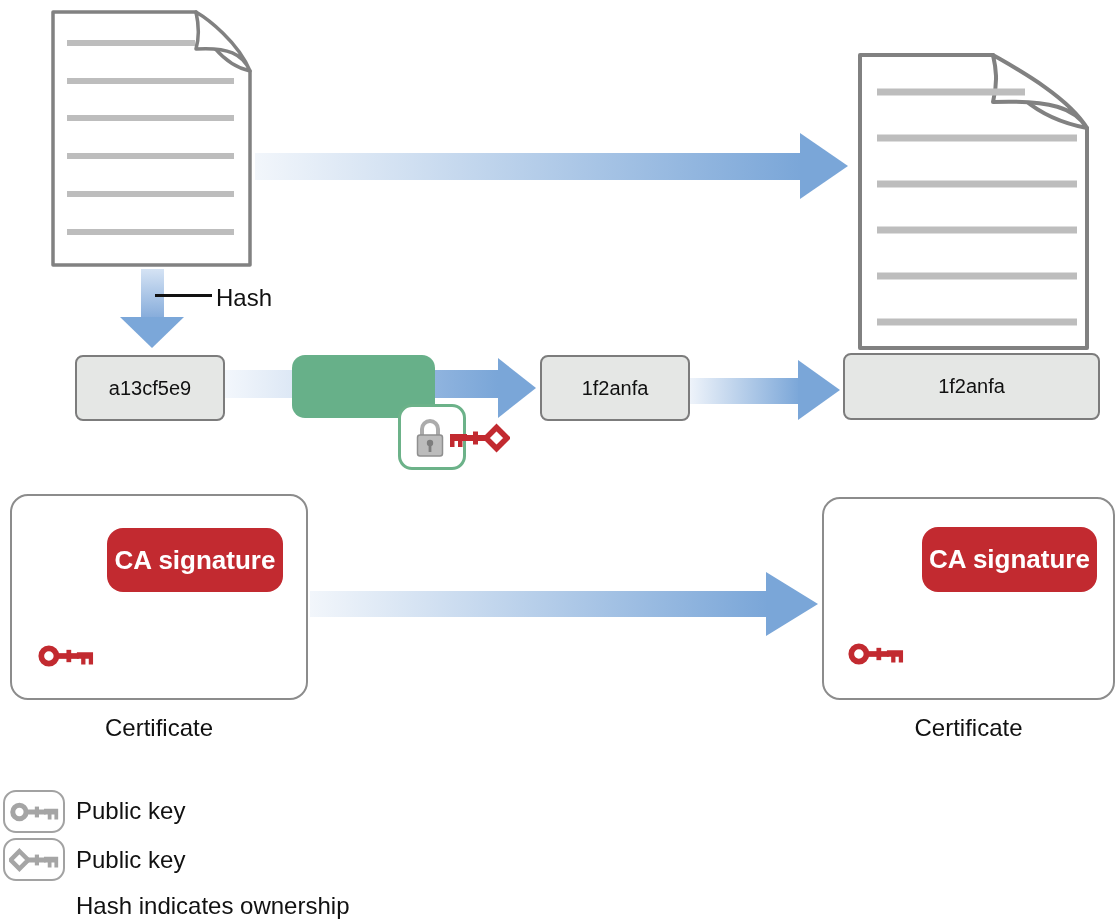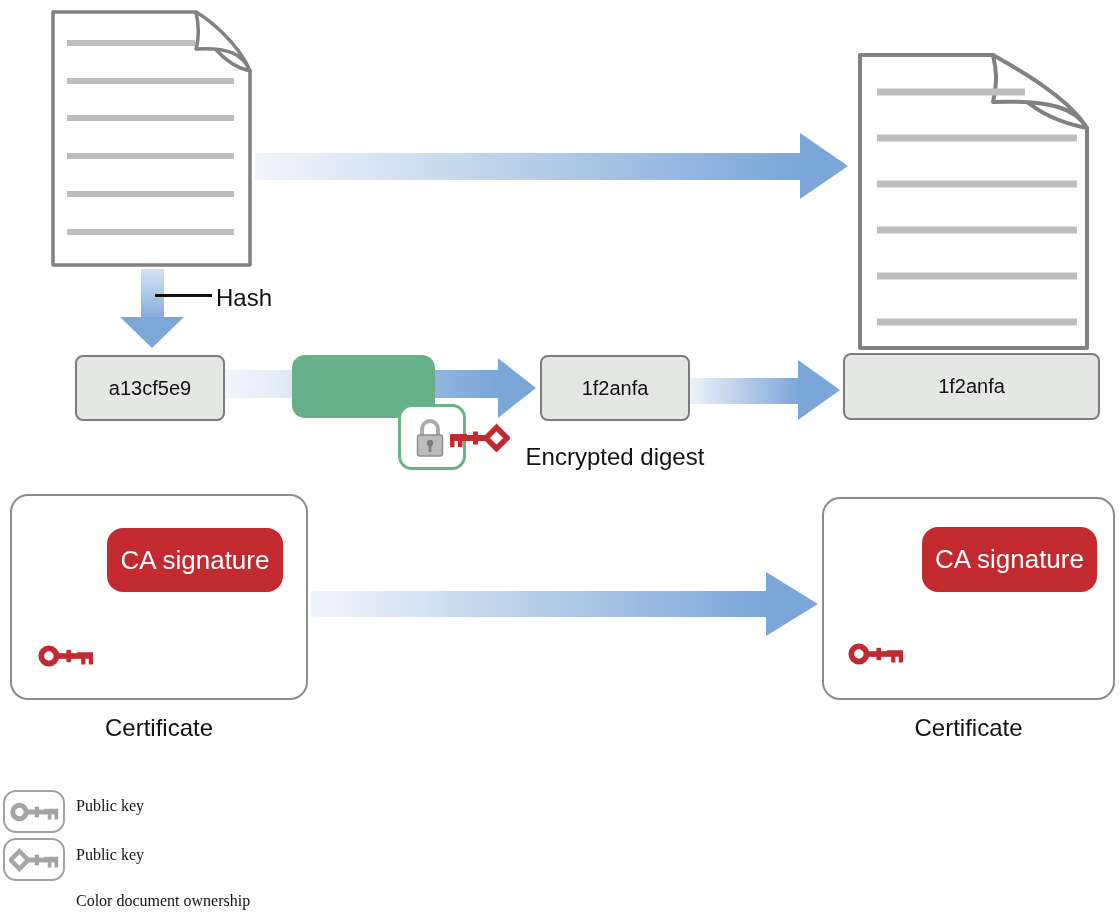--- a/index.html
+++ b/index.html
@@ -28,28 +28,28 @@
   .caption{font-size:24px;text-align:center;}
   .shaft-h{background:linear-gradient(to right,var(--blue-light),var(--blue));}
   .tri{width:0;height:0;}
   .tri-right{border-top:33px solid transparent;border-bottom:33px solid transparent;border-left:48px solid var(--blue);}
   .tri-down{border-left:32px solid transparent;border-right:32px solid transparent;border-top:31px solid #7ba7d9;}
   .cert{
     background:#fff;border:2.5px solid #8c8c8c;border-radius:18px;
   }
   .ca-badge{
     position:absolute;background:var(--red);border-radius:16px;
-    color:#fff;font-weight:normal;font-size:26px;
+    color:#fff;font-weight:bold;font-size:26px;
     display:flex;align-items:center;justify-content:center;
   }
   .legend-badge{
     background:#fff;border:2.5px solid #a2a2a2;border-radius:13px;
     display:flex;align-items:center;justify-content:center;
   }
-  .legend-text{font-size:16px;font-family:Liberation Serif, serif;}
+  .legend-text{font-size:24px;}
 </style>
 </head>
 <body>
 
 <div class="stage">
 
   <svg width="0" height="0" style="position:absolute">
     <defs>
       <g id="key-public">
         <circle cx="12.5" cy="15" r="8" fill="none" stroke="currentColor" stroke-width="6"></circle>
@@ -122,21 +122,20 @@
 
   <svg class="abs" style="left:448px;top:423px;color:var(--red);z-index:5" width="62" height="30" viewBox="0 0 60 30">
     <g transform="translate(60,0) scale(-1,1)">
         <use href="#key-private"></use>
       </g>
   </svg>
 
   <div class="abs box" style="left:540px;top:355px;width:150px;height:66px">
     <span>1f2anfa</span>
   </div>
-  <div class="abs caption" style="left:490px;top:443px;width:250px">Encrypted digest</div>
 
   <div class="abs" style="left:690px;top:378px;width:110px;height:26px;background:linear-gradient(to right,#eef3fa,#7aa6d8)"></div>
   <div class="abs tri" style="left:798px;top:360px;border-top:30px solid transparent;border-bottom:30px solid transparent;border-left:42px solid var(--blue)"></div>
 
   <div class="abs box" style="left:843px;top:353px;width:257px;height:67px;z-index:2">
     <span>1f2anfa</span>
   </div>
 
   <div class="abs cert" style="left:10px;top:494px;width:298px;height:206px">
     <div class="ca-badge" style="left:95px;top:32px;width:176px;height:64px">
@@ -168,15 +167,15 @@
   </div>
   <div class="abs legend-text" style="left:76px;top:797px">Public key</div>
 
   <div class="abs legend-badge" style="left:3px;top:838px;width:62px;height:43px">
     <svg width="50" height="26" viewBox="0 0 60 30" style="color:var(--gray-icon)">
       <use href="#key-private"></use>
     </svg>
   </div>
   <div class="abs legend-text" style="left:76px;top:846px">Public key</div>
 
-  <div class="abs legend-text" style="left:76px;top:892px">Color document ownership</div>
+  <div class="abs legend-text" style="left:76px;top:892px">Hash indicates ownership</div>
 
 </div>
 
 </body></html>

